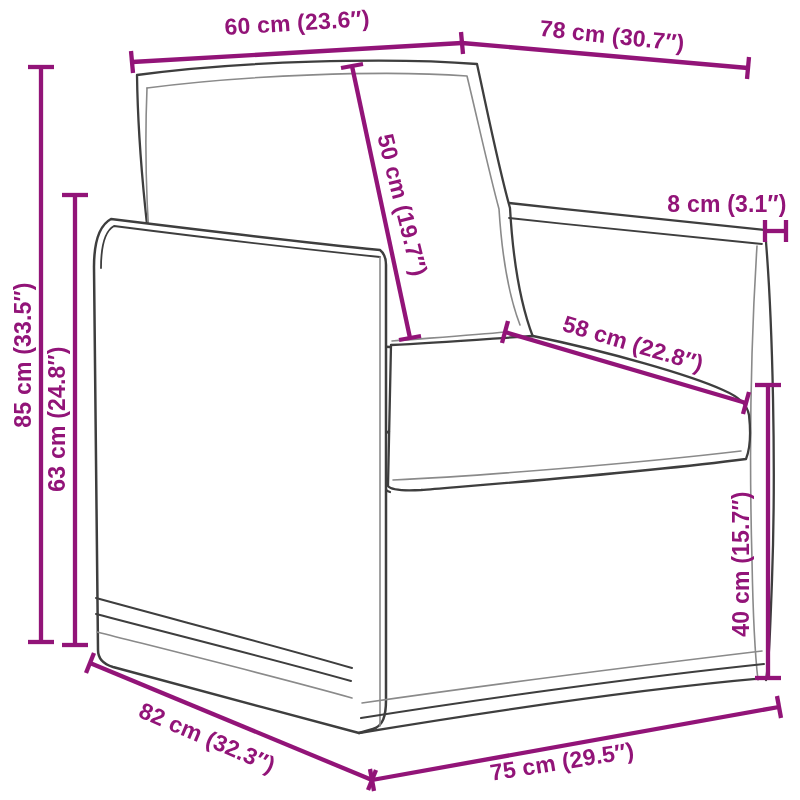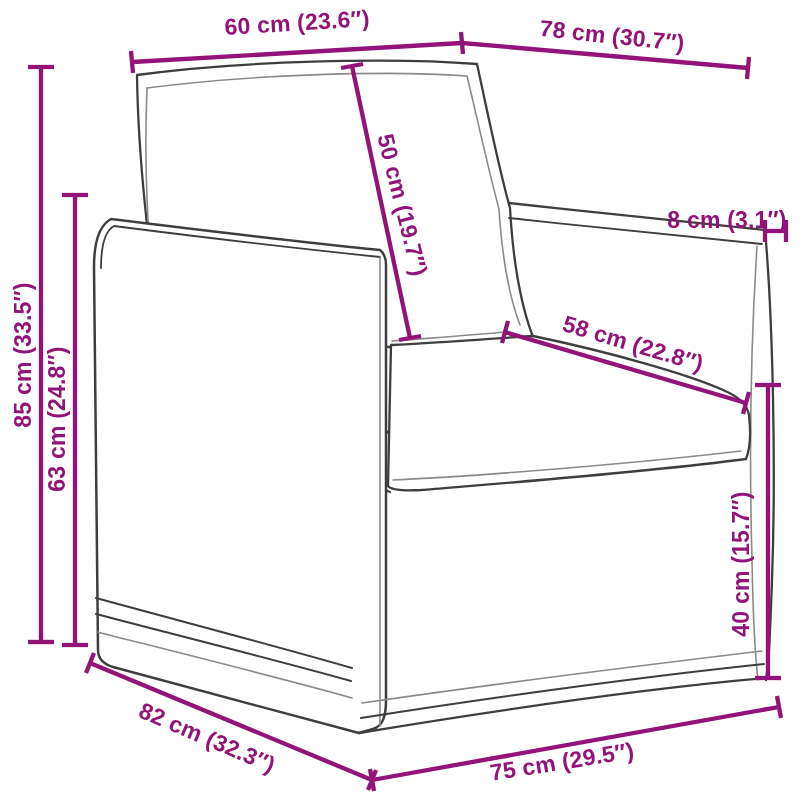--- a/index.html
+++ b/index.html
@@ -13,21 +13,21 @@
   .ink-fill{stroke:var(--ink,#3e3e3e);fill:#ffffff;stroke-width:2.3;stroke-linejoin:round;}
   .pip{stroke:var(--pip,#8a8a8a);fill:none;stroke-width:1.6;stroke-linecap:round;stroke-linejoin:round;}
   .dim{stroke:var(--dim,#921478);fill:none;stroke-width:4.3;stroke-linecap:butt;}
   .dim-label{
     position:absolute;color:var(--dim,#921478);font-weight:700;font-size:23px;
     white-space:nowrap;letter-spacing:.2px;transform-origin:center center;
   }
   .d60{left:297px;top:23px;transform:translate(-50%,-50%) rotate(-3.5deg);}
   .d78{left:612px;top:36px;transform:translate(-50%,-50%) rotate(6deg);}
   .d50{left:402px;top:205px;transform:translate(-50%,-50%) rotate(76deg);}
-  .d8 {left:727px;top:220px;transform:translate(-50%,-50%);}
+  .d8 {left:727px;top:204px;transform:translate(-50%,-50%);}
   .d58{left:633px;top:344px;transform:translate(-50%,-50%) rotate(16.5deg);}
   .d85{left:23px;top:355px;transform:translate(-50%,-50%) rotate(-90deg);}
   .d63{left:57px;top:419px;transform:translate(-50%,-50%) rotate(-90deg);}
   .d40{left:741px;top:564px;transform:translate(-50%,-50%) rotate(-90deg);}
   .d82{left:207px;top:738px;transform:translate(-50%,-50%) rotate(23deg);}
   .d75{left:562px;top:762px;transform:translate(-50%,-50%) rotate(-9deg);}
 </style>
 </head>
 <body>
 

